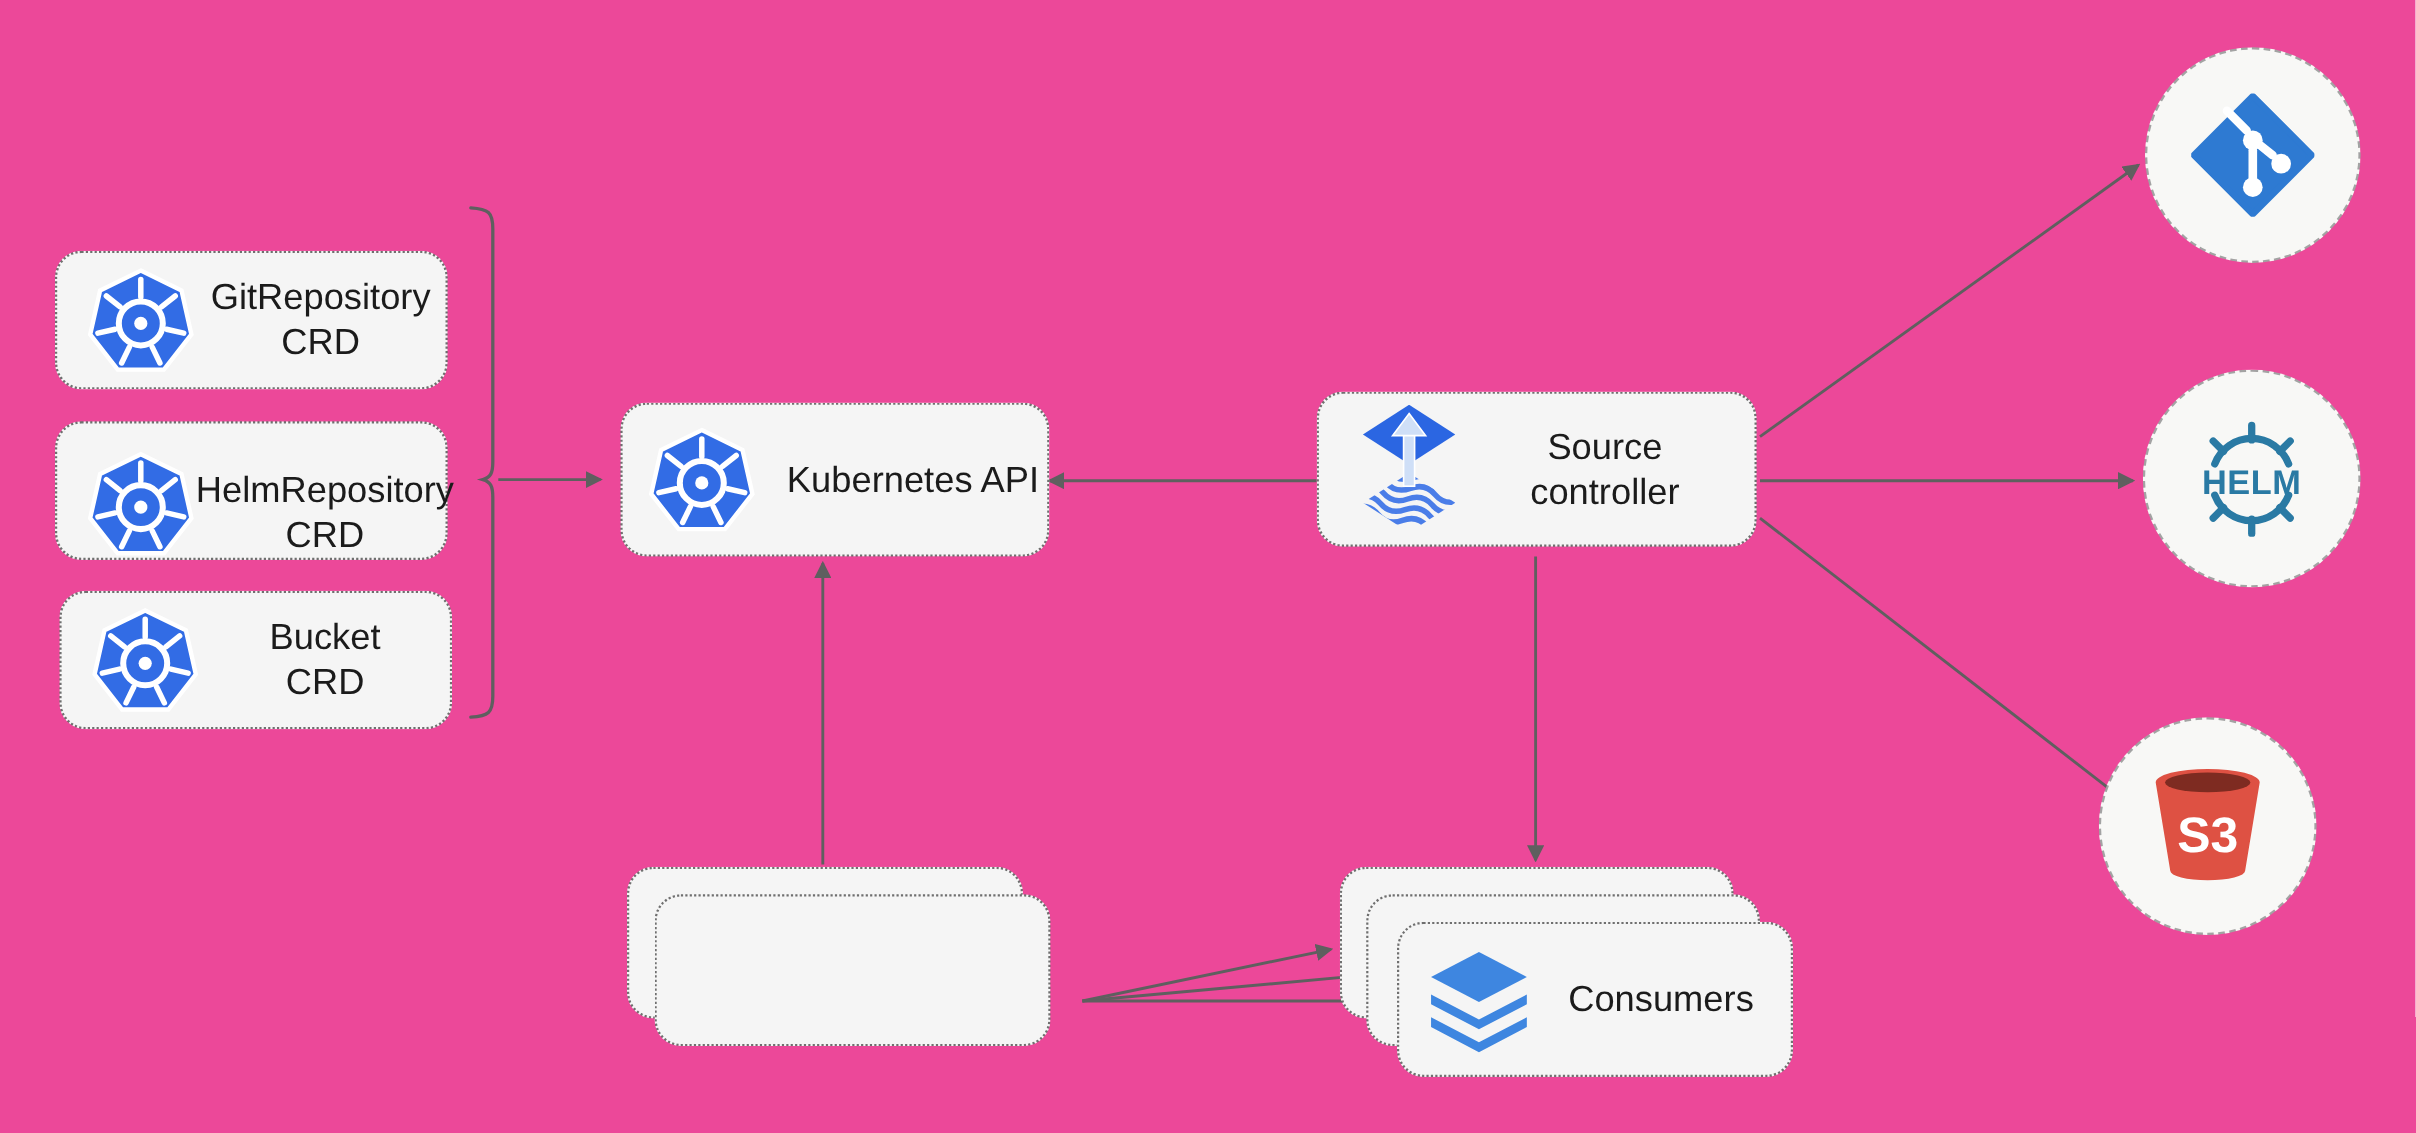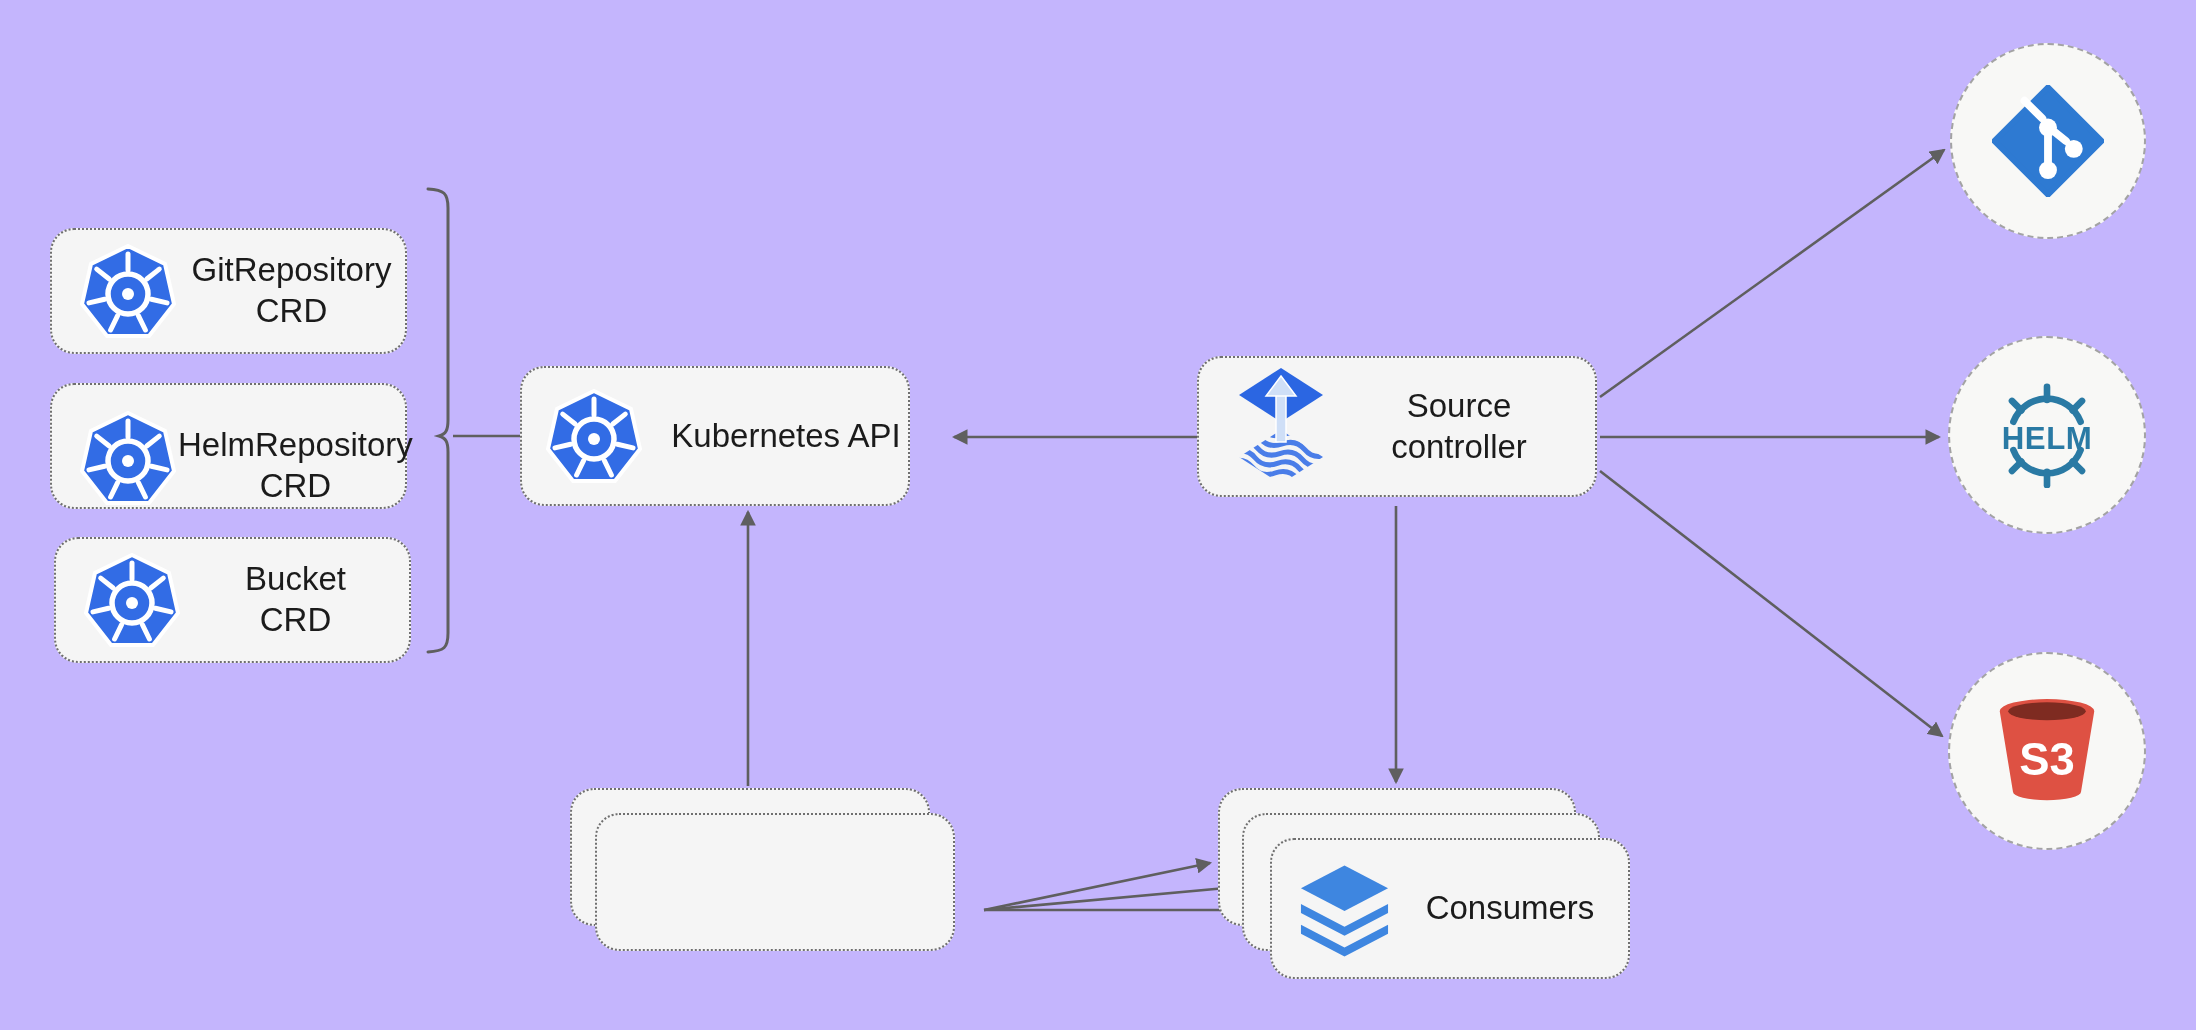--- a/index.html
+++ b/index.html
@@ -1,17 +1,17 @@
 <!DOCTYPE html>
 <html style="--kubernetes-blue: #326ce5; --flux-blue: #2b66e2; --flux-arrow: #cfdff7; --flux-wave: #4a7de8; --git-blue: #2e7ad2; --helm-teal: #2a7aa4; --s3-red: #de5143; --s3-dark: #7e2b21; --layers-blue: #3e86e0; --edge-gray: #5f5f5f; --node-fill: #f5f5f5; --node-border: #6f6f6f; --circle-fill: #f8f8f6; --circle-border: #a3a3a3; --label-color: #1b1b1b;"><head>
 <meta charset="utf-8">
 <style>
   html,body{margin:0;padding:0;background:#ffffff;}
   .stage{
-    position:relative;width:2196px;height:1030px;background:#c4b5fd;overflow:hidden;
+    position:relative;width:2196px;height:1030px;background:#ec4899;overflow:hidden;
     font-family:"Liberation Sans", sans-serif;
   }
   .wires{position:absolute;left:0;top:0;}
   .node{
     position:absolute;display:flex;align-items:center;box-sizing:border-box;
     background:var(--node-fill);border:2.6px dotted var(--node-border);
     border-radius:24px;
   }
   .node .icon{flex:0 0 auto;display:block;}
   .lbl{
@@ -108,21 +108,21 @@
           <line x1="26.6" y1="56.3" x2="11" y2="59.9"></line>
         <line x1="31.2" y1="36" x2="18.7" y2="26.1"></line>
       </g>
     </svg>
     <div class="lbl">
       <span>Bucket</span>
       <span>CRD</span>
     </div>
   </div>
 
-  <div class="node" style="left:520px;top:366px;width:390px;height:140px;padding-left:22px;gap:20px;">
+  <div class="node" style="left:564px;top:366px;width:390px;height:140px;padding-left:22px;gap:20px;">
     <svg class="icon" width="100" height="97" viewBox="0 0 100 97">
       <polygon points="50,3 87,21 96,61 71,93 29,93 4,61 13,21" style="fill:var(--kubernetes-blue)" stroke="#ffffff" stroke-width="4"></polygon>
       <circle cx="50" cy="51" r="20" fill="none" stroke="#ffffff" stroke-width="5.5"></circle>
       <circle cx="50" cy="51" r="6" fill="#ffffff"></circle>
       <g stroke="#ffffff" stroke-width="5" stroke-linecap="round">
         <line x1="50" y1="27" x2="50" y2="11"></line>
           <line x1="68.8" y1="36" x2="81.3" y2="26.1"></line>
         <line x1="73.4" y1="56.3" x2="89" y2="59.9"></line>
           <line x1="60.4" y1="72.6" x2="67.4" y2="87"></line>
         <line x1="39.6" y1="72.6" x2="32.6" y2="87"></line>
@@ -204,21 +204,21 @@
         <line x1="87" y1="30" x2="97" y2="20"></line>
         <path d="M24.5,72 A38,38 0 0 0 95.5,72"></path>
         <line x1="60" y1="95" x2="60" y2="109"></line>
         <line x1="33" y1="84" x2="23" y2="94"></line>
         <line x1="87" y1="84" x2="97" y2="94"></line>
       </g>
       <text class="svgtext" x="60" y="71" font-size="33" text-anchor="middle" letter-spacing="0.5" style="fill:var(--helm-teal)">HELM</text>
     </svg>
   </div>
 
-  <div class="circle" style="left:1948px;top:652px;width:198px;height:198px;">
+  <div class="circle" style="left:1908px;top:652px;width:198px;height:198px;">
     <svg width="104" height="112" viewBox="0 0 110 118">
       <path d="M5,17 A50,13 0 0 1 105,17 L91,102 A36,9 0 0 1 19,102 Z" style="fill:var(--s3-red)"></path>
       <ellipse cx="55" cy="17" rx="41" ry="9.5" style="fill:var(--s3-dark)"></ellipse>
       <text class="svgtext" x="55" y="84" font-size="48" text-anchor="middle" fill="#ffffff">S3</text>
     </svg>
   </div>
 
 </div>
 
 </body></html>

